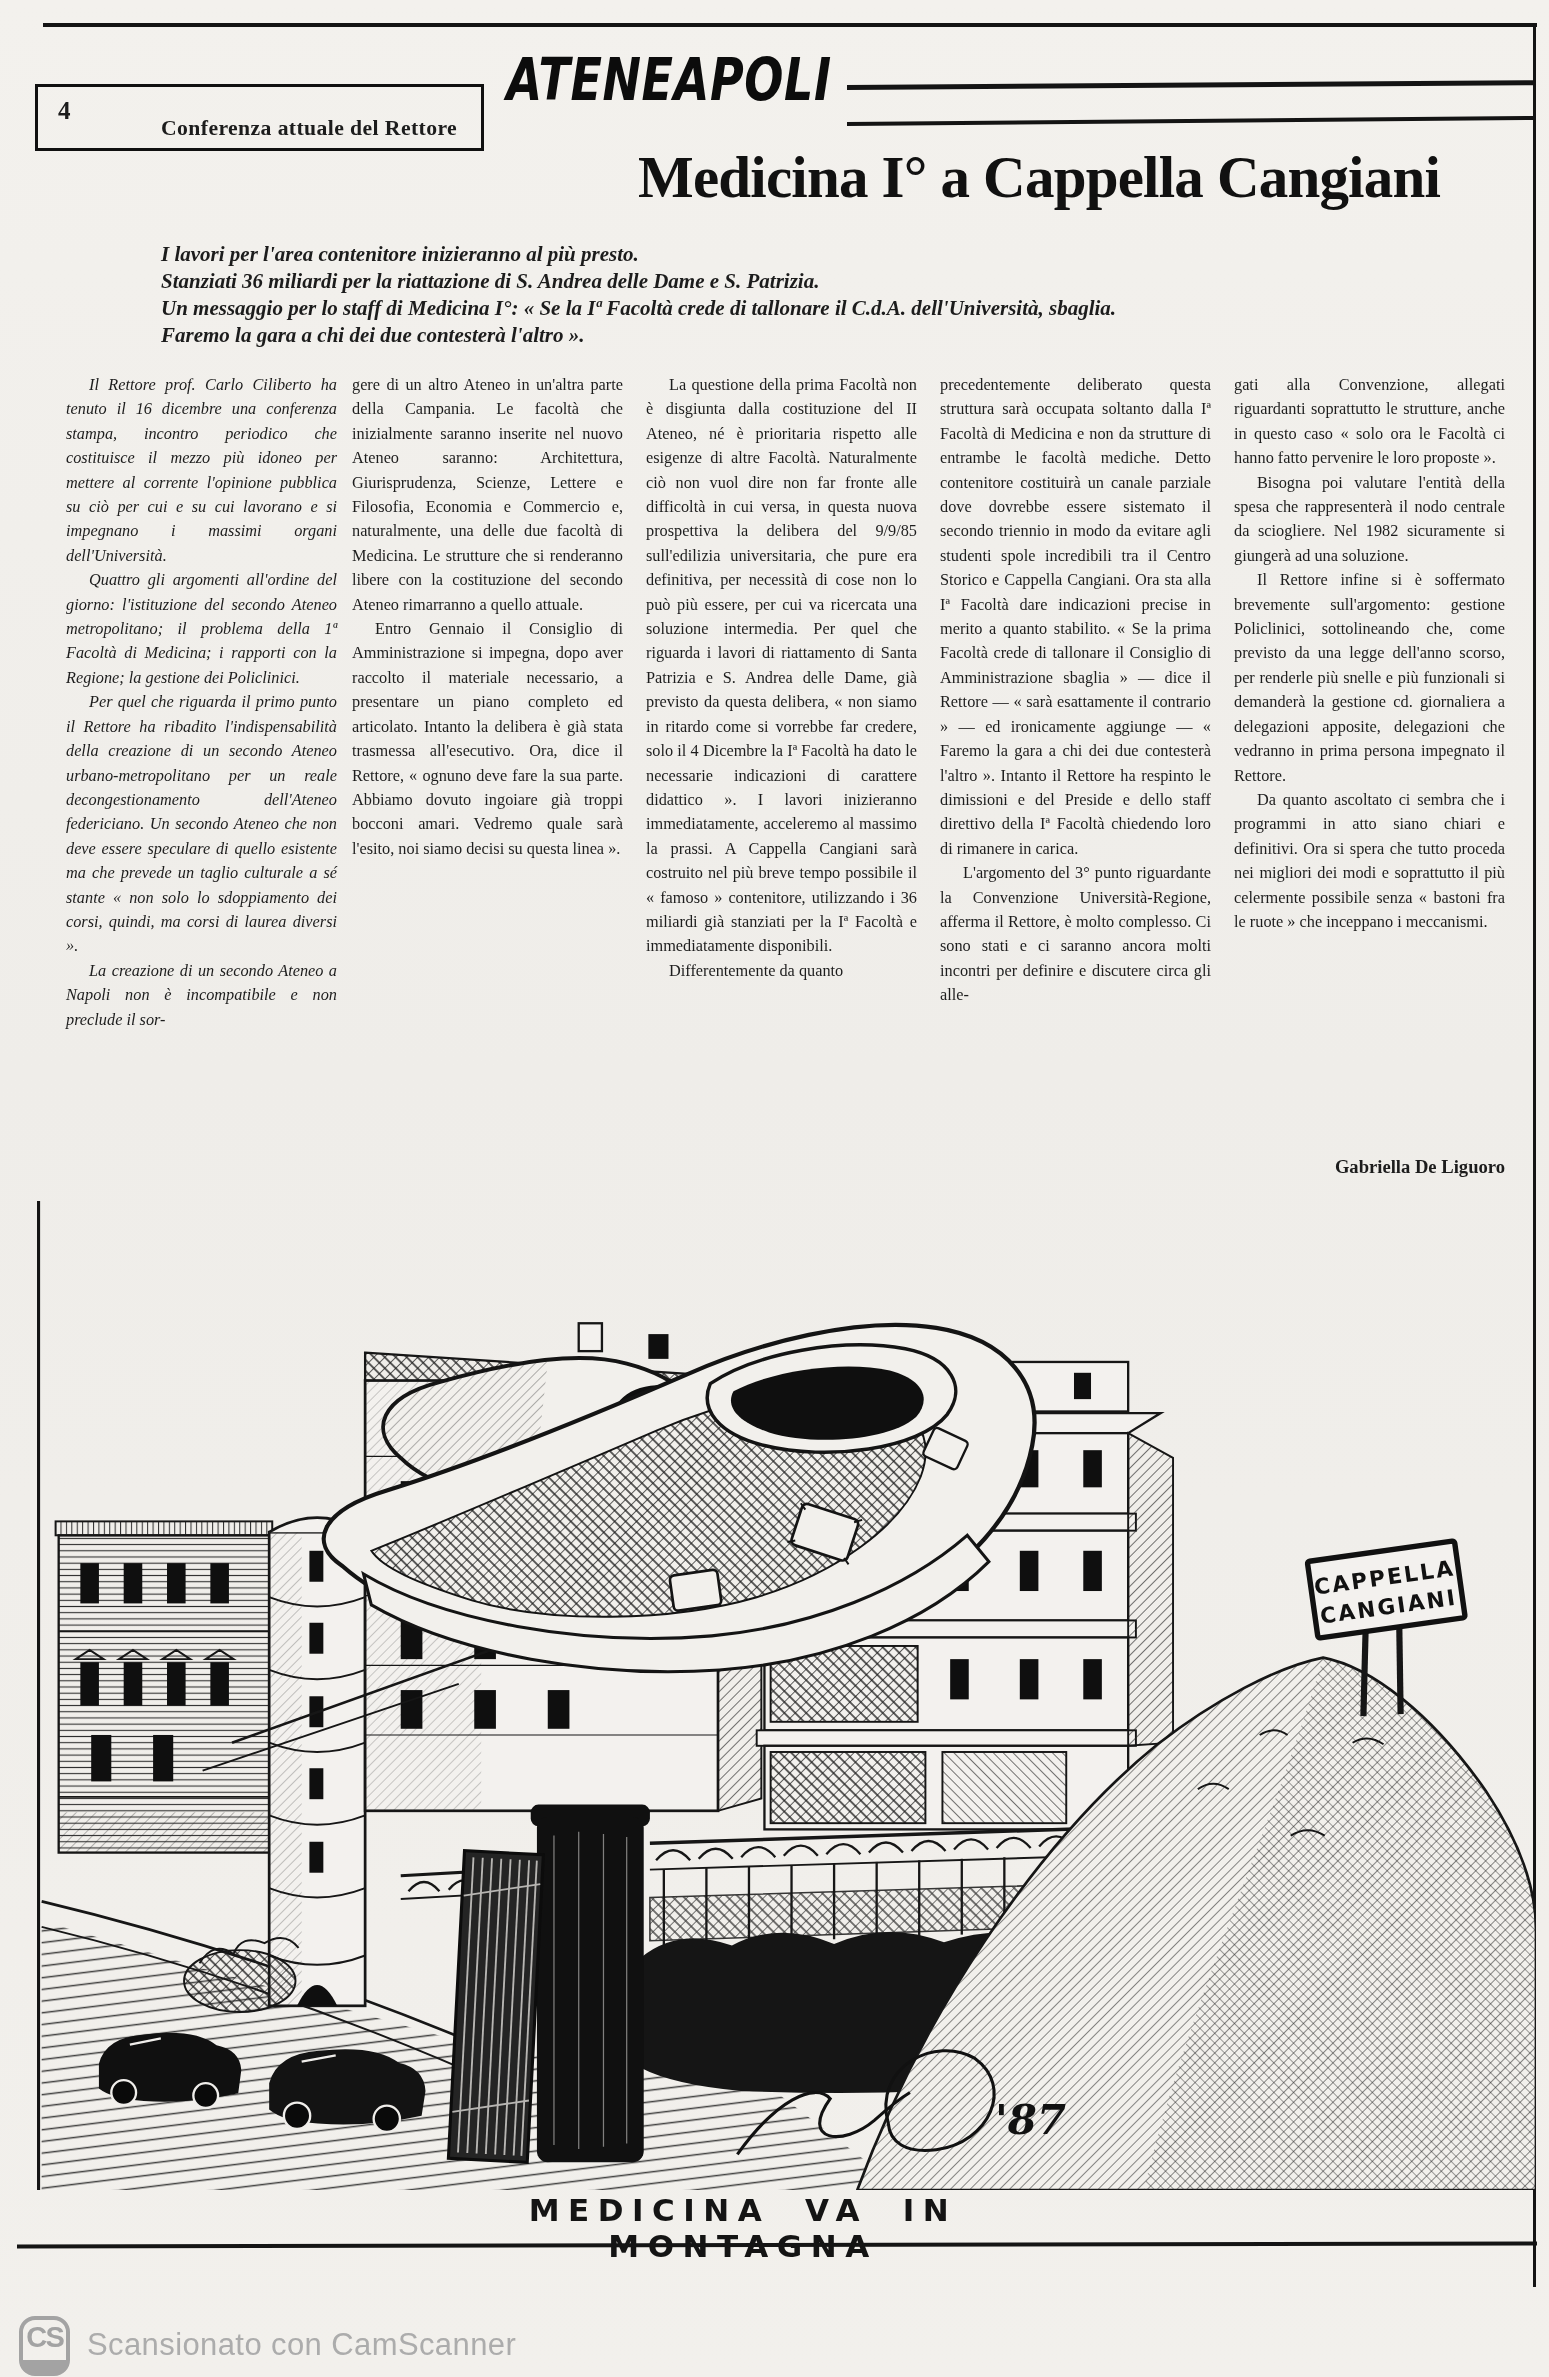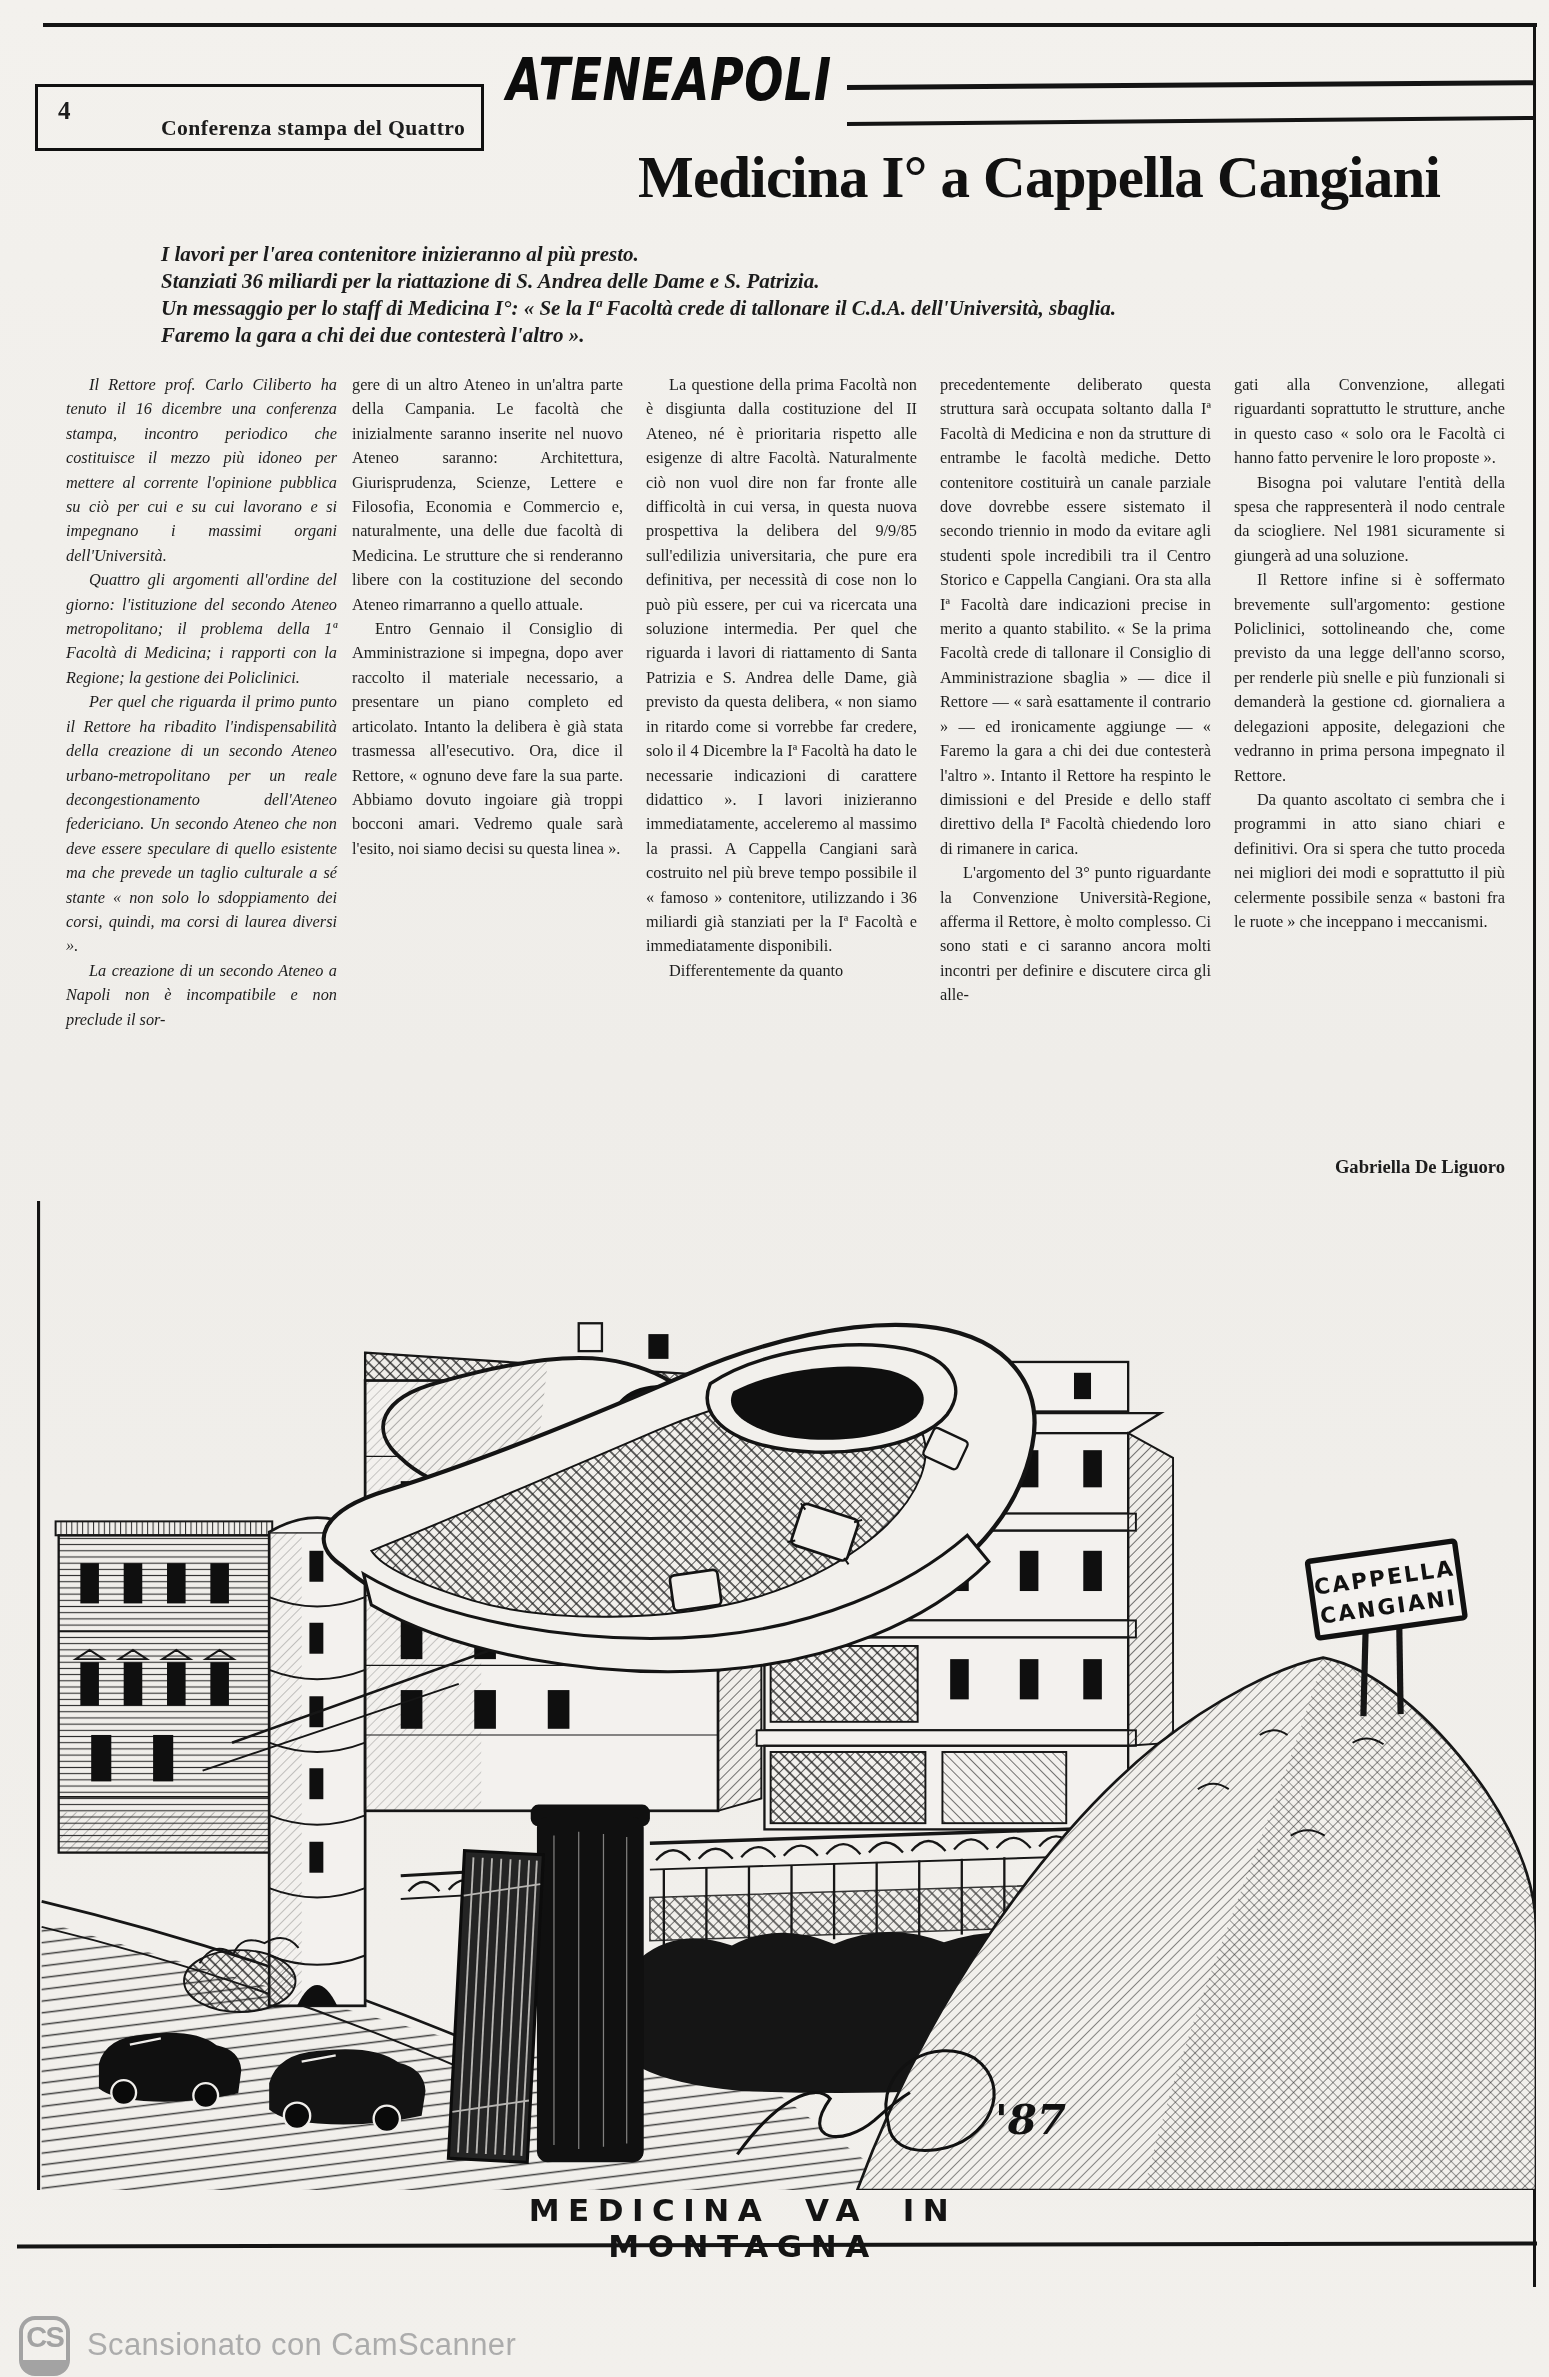--- a/index.html
+++ b/index.html
@@ -58,21 +58,21 @@
   <div class="rule rule-top"></div>
   <div class="rule rule-right"></div>
 
   <div class="page4-box">
     <span class="page4-num">4</span>
   </div>
   <div class="masthead">ATENEAPOLI</div>
   <div class="rule mast-rule-r1"></div>
   <div class="rule mast-rule-r2"></div>
 
-  <div class="kicker">Conferenza stampa del Quattro</div>
+  <div class="kicker">Conferenza attuale del Rettore</div>
   <div class="headline">Medicina I° a Cappella Cangiani</div>
 
   <div class="subhead">
     <div>I lavori per l'area contenitore inizieranno al più presto.</div>
     <div>Stanziati 36 miliardi per la riattazione di S. Andrea delle Dame e S. Patrizia.</div>
     <div>Un messaggio per lo staff di Medicina I°: « Se la Iª Facoltà crede di tallonare il C.d.A. dell'Università, sbaglia.</div>
     <div>Faremo la gara a chi dei due contesterà l'altro ».</div>
   </div>
 
   <div class="col c1">
@@ -88,21 +88,21 @@
   <div class="col c3">
     <p>La questione della prima Facoltà non è disgiunta dalla costituzione del II Ateneo, né è prioritaria rispetto alle esigenze di altre Facoltà. Naturalmente ciò non vuol dire non far fronte alle difficoltà in cui versa, in questa nuova prospettiva la delibera del 9/9/85 sull'edilizia universitaria, che pure era definitiva, per necessità di cose non lo può più essere, per cui va ricercata una soluzione intermedia. Per quel che riguarda i lavori di riattamento di Santa Patrizia e S. Andrea delle Dame, già previsto da questa delibera, « non siamo in ritardo come si vorrebbe far credere, solo il 4 Dicembre la Iª Facoltà ha dato le necessarie indicazioni di carattere didattico ». I lavori inizieranno immediatamente, acceleremo al massimo la prassi. A Cappella Cangiani sarà costruito nel più breve tempo possibile il « famoso » contenitore, utilizzando i 36 miliardi già stanziati per la Iª Facoltà e immediatamente disponibili.</p>
     <p>Differentemente da quanto</p>
   </div>
   <div class="col c4">
     <p class="cont">precedentemente deliberato questa struttura sarà occupata soltanto dalla Iª Facoltà di Medicina e non da strutture di entrambe le facoltà mediche. Detto contenitore costituirà un canale parziale dove dovrebbe essere sistemato il secondo triennio in modo da evitare agli studenti spole incredibili tra il Centro Storico e Cappella Cangiani. Ora sta alla Iª Facoltà dare indicazioni precise in merito a quanto stabilito. « Se la prima Facoltà crede di tallonare il Consiglio di Amministrazione sbaglia » — dice il Rettore — « sarà esattamente il contrario » — ed ironicamente aggiunge — « Faremo la gara a chi dei due contesterà l'altro ». Intanto il Rettore ha respinto le dimissioni e del Preside e dello staff direttivo della Iª Facoltà chiedendo loro di rimanere in carica.</p>
     <p>L'argomento del 3° punto riguardante la Convenzione Università-Regione, afferma il Rettore, è molto complesso. Ci sono stati e ci saranno ancora molti incontri per definire e discutere circa gli alle-</p>
   </div>
   <div class="col c5">
     <p class="cont">gati alla Convenzione, allegati riguardanti soprattutto le strutture, anche in questo caso « solo ora le Facoltà ci hanno fatto pervenire le loro proposte ».</p>
-    <p>Bisogna poi valutare l'entità della spesa che rappresenterà il nodo centrale da sciogliere. Nel 1981 sicuramente si giungerà ad una soluzione.</p>
+    <p>Bisogna poi valutare l'entità della spesa che rappresenterà il nodo centrale da sciogliere. Nel 1982 sicuramente si giungerà ad una soluzione.</p>
     <p>Il Rettore infine si è soffermato brevemente sull'argomento: gestione Policlinici, sottolineando che, come previsto da una legge dell'anno scorso, per renderle più snelle e più funzionali si demanderà la gestione cd. giornaliera a delegazioni apposite, delegazioni che vedranno in prima persona impegnato il Rettore.</p>
     <p>Da quanto ascoltato ci sembra che i programmi in atto siano chiari e definitivi. Ora si spera che tutto proceda nei migliori dei modi e soprattutto il più celermente possibile senza « bastoni fra le ruote » che inceppano i meccanismi.</p>
   </div>
   <div class="byline">Gabriella De Liguoro</div>
 
   <svg class="cartoon" width="1499" height="989" viewBox="0 0 1937 1278">
     <defs>
       <pattern id="pHA" width="9" height="9" patternUnits="userSpaceOnUse" patternTransform="rotate(45)">
         <line x1="0" y1="0" x2="0" y2="9" stroke="#222" stroke-width="1.6"></line>
         </pattern>

